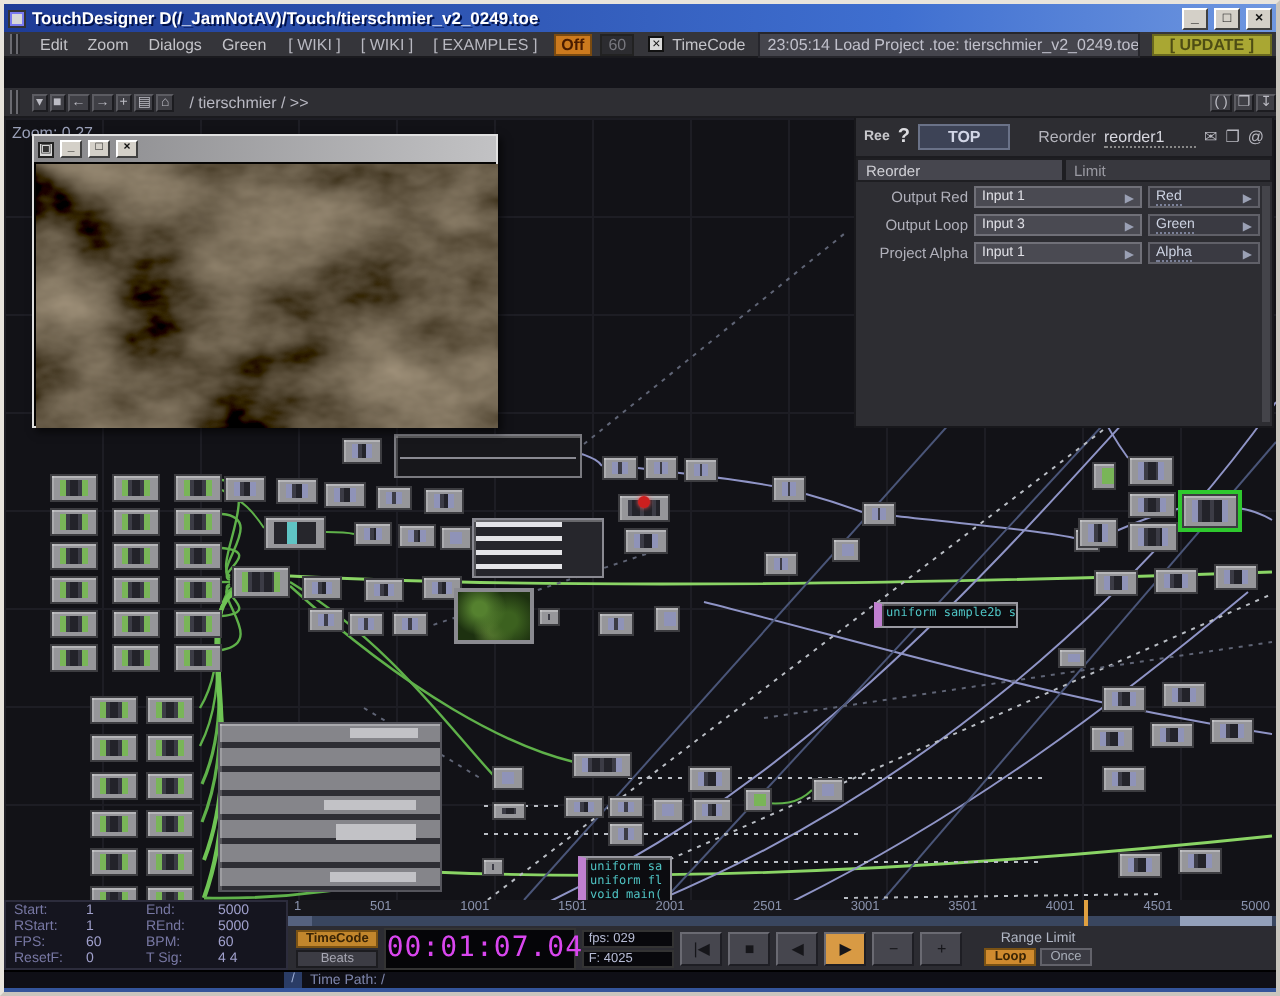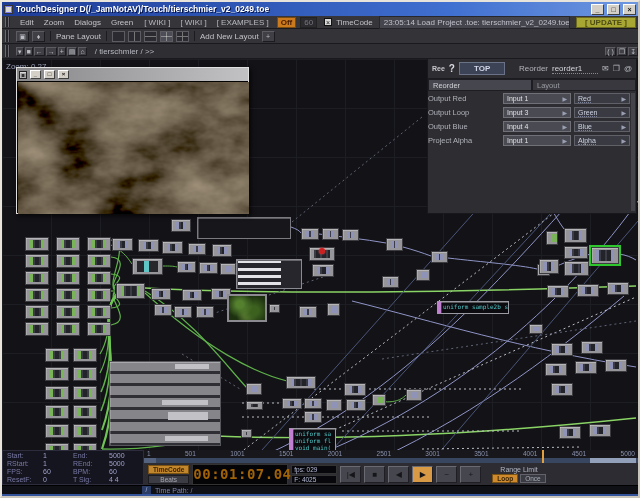--- a/index.html
+++ b/index.html
@@ -107,21 +107,21 @@
   .topbtn{background:#3d4356;border:1px solid #6a7288;color:#d2d6e6;font-size:8px;
     font-weight:bold;padding:1px 14px;}
   .ptype{margin-left:auto;font-size:8px;color:#b4b4bc;}
   .pname{font-size:8px;color:#d8d8e0;border-bottom:1px dotted #888;min-width:46px;}
   .picon{font-size:8px;color:#b8b8c0;}
   .ptabs{height:12px;display:flex;}
   .ptab{flex:1;font-size:7.5px;padding:1px 4px;border:1px solid #1e1e22;}
   .ptab.act{background:#46464e;color:#d0d0d6;}
   .ptab.inact{background:#38383e;color:#9a9aa2;}
   .prow{height:13px;display:flex;align-items:center;gap:3px;padding:0 6px 0 0;margin-top:1px;}
-  .plab{width:72px;font-size:7.5px;color:#b0b0ba;}
+  .plab{width:56px;text-align:right;font-size:7.5px;color:#b0b0ba;}
   .pfield{flex:1;background:#4a4a52;border:1px solid #707078;color:#e0e0e6;font-size:7px;
     padding:0 3px;display:flex;justify-content:space-between;align-items:center;height:11px;}
   .pchan{width:56px;background:#3a3a42;border:1px solid #606068;color:#cdd3e2;font-size:7px;
     padding:0 3px;display:flex;justify-content:space-between;align-items:center;height:11px;}
   .pchan .u{border-bottom:1px dotted #7a8098;}
   .arr{color:#9aa0b4;font-size:6px;}
   .pscroll{position:absolute;right:1px;top:34px;bottom:2px;width:4px;background:#44444a;}
   
   .bottom{position:absolute;left:0;top:448px;width:636px;height:35px;display:flex;
     background:#26262c;}
@@ -137,21 +137,21 @@
   .rangebar .thumbL{position:absolute;left:0;top:0;bottom:0;width:12px;background:#55627f;}
   .rangebar .thumbR{position:absolute;right:2px;top:0;bottom:0;width:46px;background:#93a0ba;}
   .playhead{position:absolute;left:80.5%;top:0;width:2px;height:13px;background:#e0a040;z-index:2;}
   .controls{flex:1;display:flex;align-items:center;gap:3px;padding:0 4px;background:#2c2c32;}
   .stack{display:flex;flex-direction:column;gap:1px;}
   .tcbtn{background:#c2862c;color:#3a2405;font-size:6.5px;font-weight:bold;
     border:1px solid #7a5214;padding:0 4px;text-align:center;}
   .btbtn{background:#3c3c44;color:#a8a8b4;font-size:6.5px;border:1px solid #1c1c20;
     padding:0 4px;text-align:center;}
   .tcdisplay{width:96px;height:21px;background:#050508;border:1px solid #333;
-    color:#a16207;font-family:"DejaVu Sans Mono",monospace;font-size:14px;font-weight:bold;
+    color:#d946ef;font-family:"DejaVu Sans Mono",monospace;font-size:14px;font-weight:normal;
     text-align:center;line-height:19px;letter-spacing:.5px;}
   .mbox{width:46px;height:9px;background:#08080c;border:1px solid #333;color:#b8bdd6;
     font-size:6.5px;line-height:8px;padding:0 2px;}
   .trbtn{width:21px;height:17px;background:#46464e;border:1px solid;
     border-color:#6a6a72 #1e1e24 #1e1e24 #6a6a72;color:#16161a;font-size:8px;
     line-height:15px;text-align:center;}
   .trbtn.play{background:#d89a44;}
   .rangegrp{margin-left:8px;display:flex;flex-direction:column;gap:1px;}
   .rlab{font-size:7px;color:#b0b6c4;text-align:center;}
   .rbtns{display:flex;gap:2px;justify-content:center;}
@@ -185,36 +185,20 @@
     <span class="blink">[ WIKI ]</span>
     <span class="blink">[ EXAMPLES ]</span>
     <span class="offbtn">Off</span>
     <span class="fpscap">60</span>
     <span class="chk">×</span>
     <span>TimeCode</span>
     <span class="status">23:05:14 Load Project .toe: tierschmier_v2_0249.toe loaded successfully.</span>
     <span class="updatebtn">[ UPDATE ]</span>
   </div>
 
-  <div class="bar panebar">
-    <div class="grip"></div>
-    <span class="tbtn">▣</span>
-    <span class="tbtn">♦</span>
-    <div class="sep"></div>
-    <span>Pane Layout</span>
-    <div class="sep"></div>
-    <span class="preset p1"></span>
-    <span class="preset p2"></span>
-    <span class="preset p3"></span>
-    <span class="preset p4"></span>
-    <span class="preset p5"></span>
-    <div class="sep"></div>
-    <span>Add New Layout</span>
-    <span class="tbtn">+</span>
-  </div>
 
   <div class="bar pathbar">
     <div class="grip"></div>
     <span id="nav-icons"><span class="tbtn" style="margin-left: 1px;">▾</span><span class="tbtn" style="margin-left: 1px;">■</span><span class="tbtn" style="margin-left: 1px;">←</span><span class="tbtn" style="margin-left: 1px;">→</span><span class="tbtn" style="margin-left: 1px;">+</span><span class="tbtn" style="margin-left: 1px;">▤</span><span class="tbtn" style="margin-left: 1px;">⌂</span></span>
     <span class="pathtxt">/ tierschmier / &gt;&gt;</span>
     <span id="path-right-icons"><span class="tbtn" style="margin-left: 1px;">( )</span><span class="tbtn" style="margin-left: 1px;">❐</span><span class="tbtn" style="margin-left: 1px;">↧</span></span>
   </div>
 
   <div class="network">
     <svg id="wire-svg" width="636" height="391">
@@ -591,21 +575,21 @@
         <span class="help">?</span>
         <span class="topbtn">TOP</span>
         <span class="ptype">Reorder</span>
         <span class="pname">reorder1</span>
         <span class="picon">✉</span>
         <span class="picon">❐</span>
         <span class="picon">@</span>
       </div>
       <div class="ptabs">
         <span class="ptab act">Reorder</span>
-        <span class="ptab inact">Layout</span>
+        <span class="ptab inact">Limit</span>
       </div>
       <div id="param-rows">
           <div class="prow">
             <span class="plab">Output Red</span>
             <span class="pfield">
               <span>Input 1</span>
               <span class="arr">▶</span>
             </span>
             <span class="pchan">
               <span class="u">Red</span>
@@ -617,31 +601,20 @@
             <span class="pfield">
               <span>Input 3</span>
               <span class="arr">▶</span>
             </span>
             <span class="pchan">
               <span class="u">Green</span>
               <span class="arr">▶</span>
             </span>
           </div>
           <div class="prow">
-            <span class="plab">Output Blue</span>
-            <span class="pfield">
-              <span>Input 4</span>
-              <span class="arr">▶</span>
-            </span>
-            <span class="pchan">
-              <span class="u">Blue</span>
-              <span class="arr">▶</span>
-            </span>
-          </div>
-          <div class="prow">
             <span class="plab">Project Alpha</span>
             <span class="pfield">
               <span>Input 1</span>
               <span class="arr">▶</span>
             </span>
             <span class="pchan">
               <span class="u">Alpha</span>
               <span class="arr">▶</span>
             </span>
           </div>

